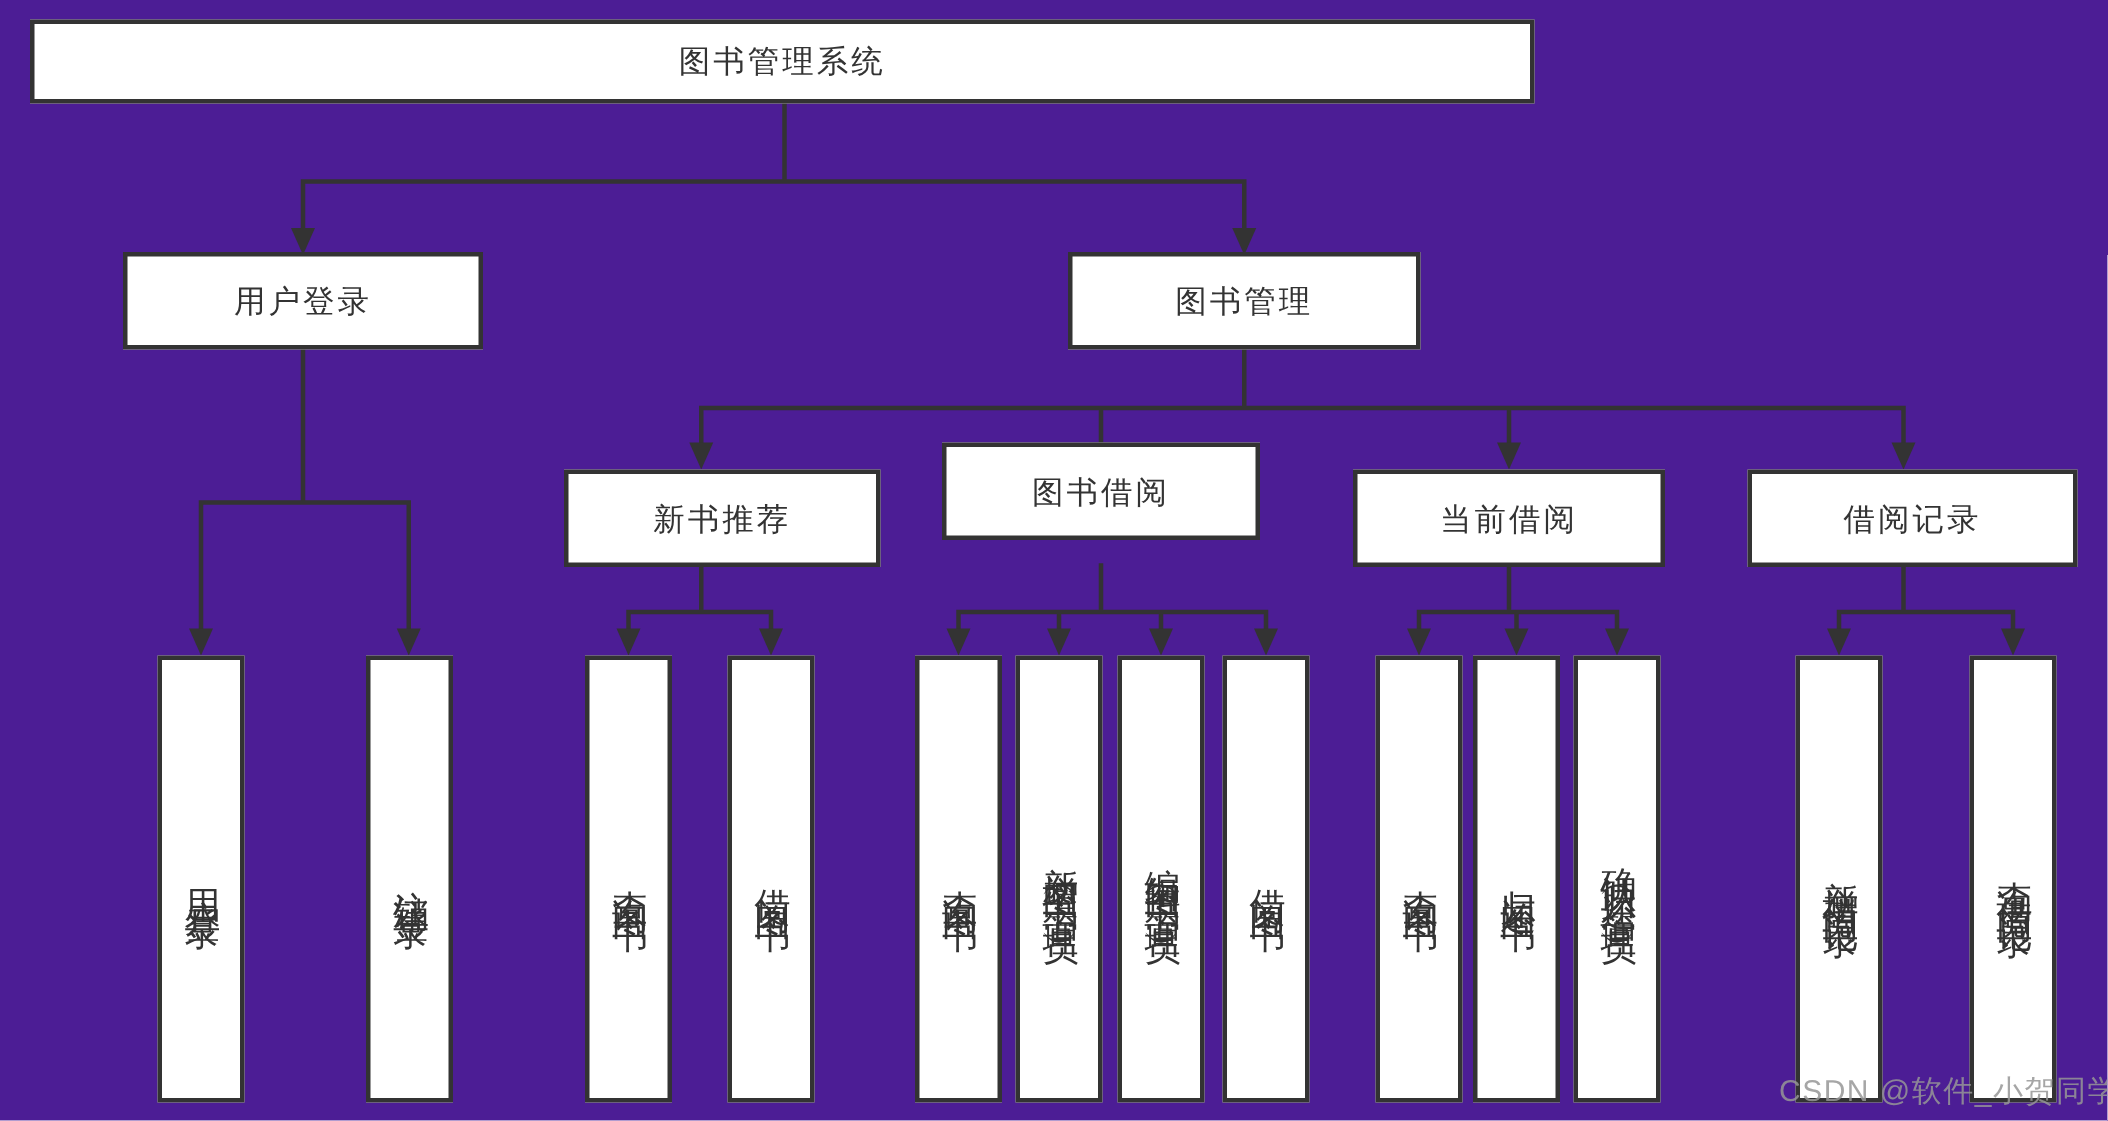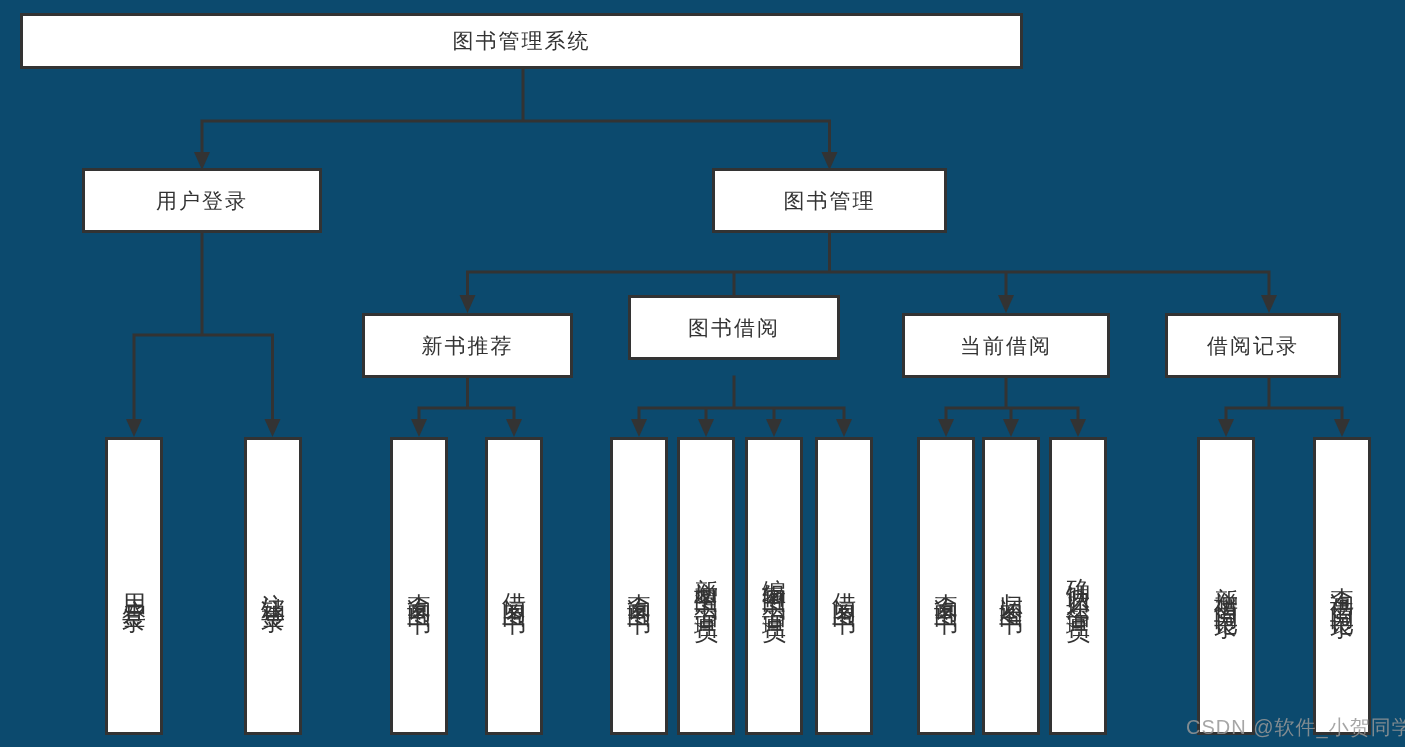--- a/index.html
+++ b/index.html
@@ -5,21 +5,21 @@
   html, body {
     margin: 0;
     padding: 0;
     background: #ffffff;
     font-family: "Liberation Sans", "DejaVu Sans", sans-serif;
   }
   .canvas {
     position: relative;
     width: 1405px;
     height: 747px;
-    background: #0c4a6e;
+    background: #4c1d95;
     overflow: hidden;
   }
   svg.connectors {
     position: absolute;
     left: 0;
     top: 0;
     z-index: 1;
   }
   .node {
     position: absolute;
@@ -142,30 +142,30 @@
     <span class="h-label">图书管理系统</span>
   </div>
 
   <div class="node lvl2" style="left:82px;top:168px;width:240px;">
     <span class="h-label">用户登录</span>
   </div>
   <div class="node lvl2" style="left:712px;top:168px;width:235px;text-align:center;">
     <span class="h-label">图书管理</span>
   </div>
 
-  <div class="node lvl3" style="left:362px;top:313px;width:211px;">
+  <div class="node lvl3" style="left:376px;top:313px;width:211px;">
     <span class="h-label">新书推荐</span>
   </div>
   <div class="node lvl3" style="left:628px;top:295px;width:212px;">
     <span class="h-label">图书借阅</span>
   </div>
   <div class="node lvl3" style="left:902px;top:313px;width:208px;">
     <span class="h-label">当前借阅</span>
   </div>
-  <div class="node lvl3" style="left:1165px;top:313px;width:176px;">
+  <div class="node lvl3" style="left:1165px;top:313px;width:220px;">
     <span class="h-label">借阅记录</span>
   </div>
 
   <div class="node leaf" style="left:105px;">
     <span class="v-label">用户登录</span>
   </div>
   <div class="node leaf" style="left:244px;">
     <span class="v-label">注销登录</span>
   </div>
 

